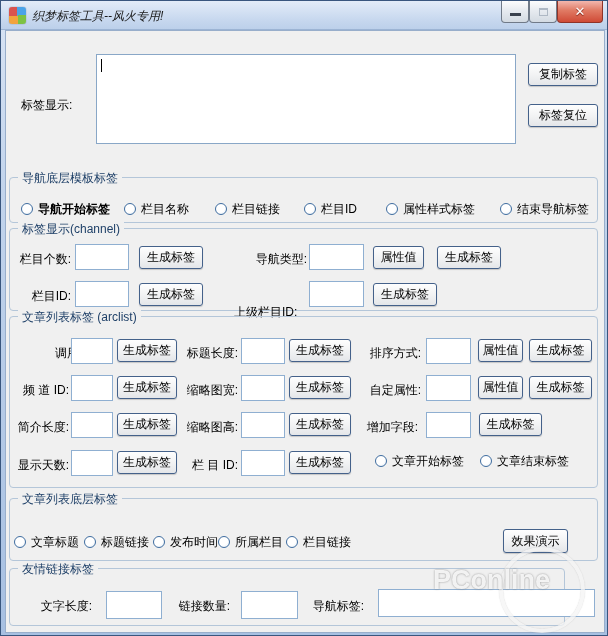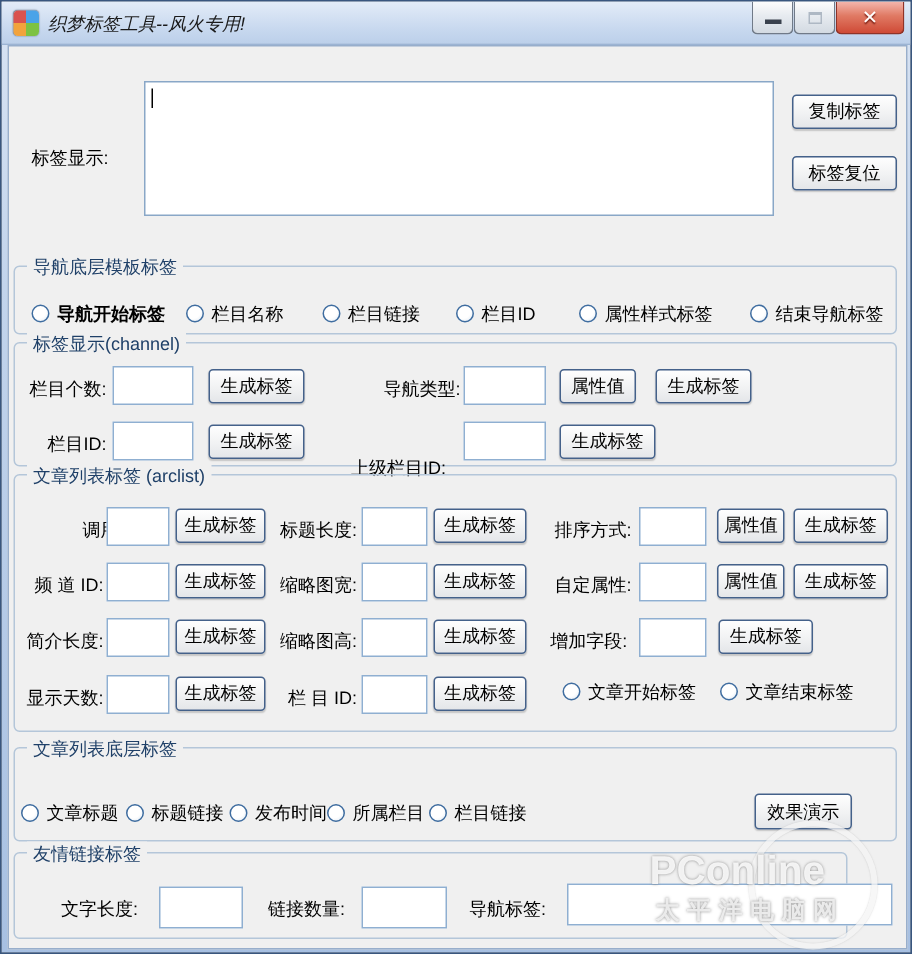--- a/index.html
+++ b/index.html
@@ -201,16 +201,15 @@
   <div class="lbl" style="left:33px;top:597px;width:58px;text-align:right;">文字长度:</div>
   <input class="inp" style="left: 105px; top: 590px; width: 56px; height: 28px;" value="">
   <div class="lbl" style="left:172px;top:597px;width:57px;text-align:right;">链接数量:</div>
   <input class="inp" style="left: 240px; top: 590px; width: 57px; height: 28px;" value="">
   <div class="lbl" style="left:305px;top:597px;width:58px;text-align:right;">导航标签:</div>
   <input class="inp" style="left: 377px; top: 588px; width: 217px; height: 28px;" value="">
 
   <div class="wm">
     <div class="wm-circle"></div>
     <div class="wm-l1">PConline</div>
-    <div class="wm-l2">太平洋电脑网</div>
   </div>
 
 </div>
 
 </body></html>

